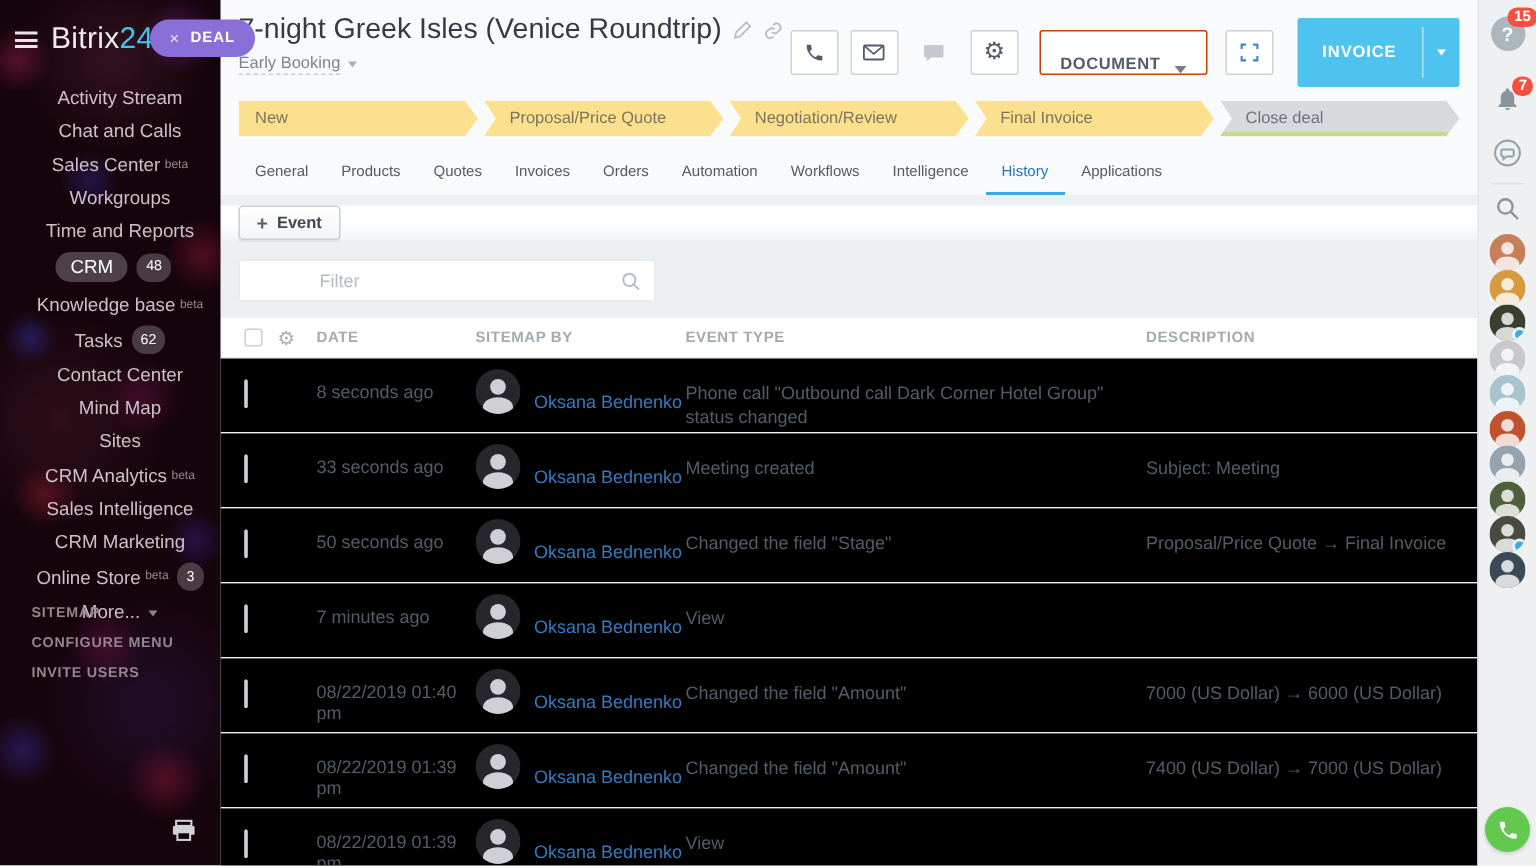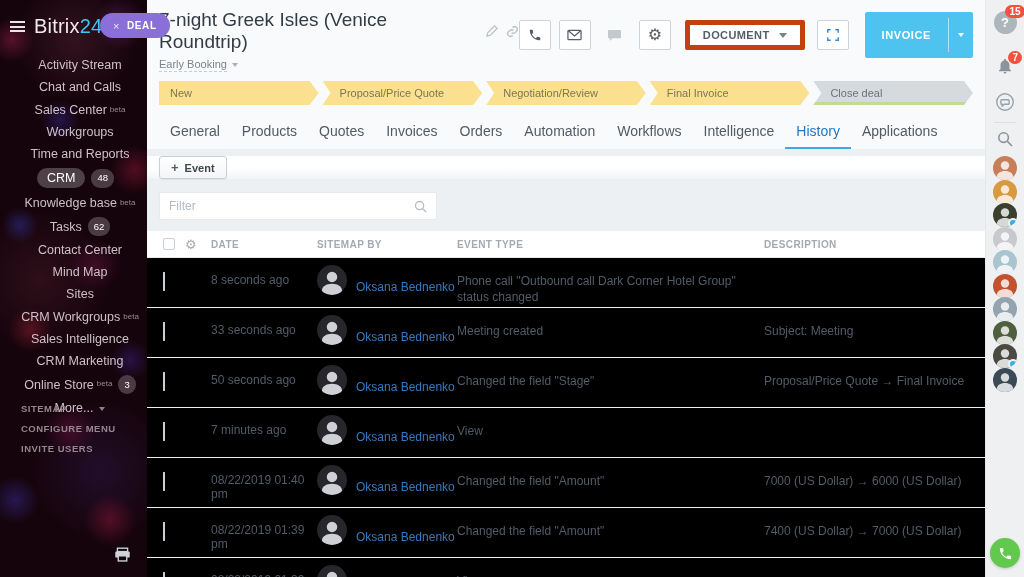--- a/index.html
+++ b/index.html
@@ -55,51 +55,51 @@
   .title-row { display:flex; justify-content:space-between; align-items:flex-start; padding:9px 12px 2px 12px; }
   .page-title { font-size:19px; font-weight:400; color:#333b44; display:flex; align-items:center; gap:8px; }
   .title-mini-icon { color:#b9c0c6; cursor:pointer; display:flex; }
   .subtitle { margin-top:5px; display:inline-flex; align-items:center; gap:5px; cursor:pointer; }
   .subtitle span { font-size:11px; color:#7b848c; border-bottom:1px dashed #c6cdd2; padding-bottom:1px; }
   .caret-sm { width:0; height:0; border-left:3.5px solid transparent; border-right:3.5px solid transparent; border-top:4px solid #aab2b8; }
   .actions { display:flex; gap:8px; align-items:center; padding-top:3px; }
   .icon-btn { width:32px; height:30px; background:#fff; border:1px solid #ccd3d8; border-radius:2px; display:flex; align-items:center; justify-content:center; cursor:pointer; }
   .icon-btn.ghost { background:transparent; border-color:transparent; cursor:default; }
   .gear-glyph { font-size:16px; color:#535c69; line-height:1; }
-  .btn-document { height:30px; background:#fff; border:5px solid #c2410c; border-radius:2px; display:flex; align-items:center; gap:9px; padding:0 13px; font-size:11px; font-weight:700; letter-spacing:.4px; color:#535c69; cursor:pointer; margin-left:6px; }
+  .btn-document { height:30px; background:#fff; border:1px solid #c2410c; border-radius:2px; display:flex; align-items:flex-end; gap:9px; padding:0 13px; font-size:11px; font-weight:700; letter-spacing:.4px; color:#535c69; cursor:pointer; margin-left:6px; }
   .chev-down { width:0; height:0; border-left:4px solid transparent; border-right:4px solid transparent; border-top:5px solid #768089; }
   .btn-expand { margin-left:4px; }
   .btn-invoice { height:46px; margin-left:8px; background:var(--accent); border-radius:2px; color:#fff; display:flex; align-items:stretch; cursor:pointer; }
   .inv-main { display:flex; align-items:center; padding:0 17px; font-size:11px; font-weight:700; letter-spacing:.6px; }
   .inv-split { width:1px; background:rgba(255,255,255,.55); margin:6px 0; }
   .inv-caret { display:flex; align-items:center; padding:0 9px; }
   .inv-caret i { width:0; height:0; border-left:3.5px solid transparent; border-right:3.5px solid transparent; border-top:4px solid #fff; }
 
   
   .pipeline { display:flex; gap:4px; padding:7px 12px 4px; }
   .stage { flex:1; height:24px; position:relative; display:flex; align-items:center; cursor:pointer;
     clip-path:polygon(0 0, calc(100% - 9px) 0, 100% 50%, calc(100% - 9px) 100%, 0 100%, 8px 50%); }
   .stage.first { clip-path:polygon(0 0, calc(100% - 9px) 0, 100% 50%, calc(100% - 9px) 100%, 0 100%); }
   .stage span { font-size:11px; color:#7d7557; padding-left:17px; white-space:nowrap; }
   .stage.first span { padding-left:11px; }
   .stage.upcoming { box-shadow:inset 0 -3px 0 rgba(186,219,120,.75); }
   .stage.upcoming span { color:#69737a; }
 
   
   .tabs { display:flex; padding:5px 12px 0; }
-  .tab { padding:9px 11px 10px; font-size:14px; color:#525b63; cursor:pointer; white-space:nowrap; }
+  .tab { padding:9px 11px 10px; font-size:10px; color:#525b63; cursor:pointer; white-space:nowrap; }
   .tab.active { color:var(--tab-active); box-shadow:inset 0 -2px 0 #3aa9e5; }
 
   
   .event-strip { height:32px; margin-top:7px; background:linear-gradient(180deg,#ffffff 0%,#fdfefe 55%,#f1f4f6 100%); display:flex; align-items:center; padding:0 12px; }
   .btn-event { height:23px; background:linear-gradient(#ffffff,#f3f5f6); border:1px solid #c9d0d5; border-radius:3px; box-shadow:0 1px 1px rgba(0,0,0,.06); display:flex; align-items:center; gap:6px; padding:0 11px; font-size:11px; font-weight:700; color:#40474e; cursor:pointer; }
   .btn-event .plus { font-size:13px; font-weight:700; color:#565e66; line-height:1; margin-top:-1px; }
   .filter-row { padding:13px 12px 11px; }
   .filter-box { width:278px; height:28px; background:#fff; border:1px solid #e7ebee; border-radius:2px; display:flex; align-items:center; padding:0 9px; }
-  .filter-box input { flex:1; border:0; outline:0; font-size:12px; color:#333b44; background:transparent; font-family:"Liberation Sans", sans-serif; }
+  .filter-box input { flex:1; border:0; outline:0; font-size:12px; color:#333b44; background:transparent; font-family:"Liberation Sans", sans-serif;margin-left:44px; }
   .filter-box input::placeholder { color:#b3bac0; }
 
   
   .table { background:#fff; flex:1; }
   .thead, .trow { display:grid; grid-template-columns:22px 26px 106px 140px 307px 1fr; padding-left:16px; }
   .thead { height:27px; align-items:center; border-bottom:1px solid #e8ecef; }
   .th { font-size:10px; font-weight:700; letter-spacing:.4px; color:#a3aab1; }
   .cb { width:12px; height:12px; border:1px solid #c9d0d6; border-radius:2px; background:#fff; cursor:pointer; }
   .thead-gear { font-size:13px; color:#a7aeb4; line-height:1; cursor:pointer; }
   .trow { height:50px; border-bottom:1px solid #eef1f3; background:#000000; }
@@ -167,21 +167,21 @@
         <div class="side-item">
           <span class="side-label">Contact Center</span>
         </div>
         <div class="side-item">
           <span class="side-label">Mind Map</span>
         </div>
         <div class="side-item">
           <span class="side-label">Sites</span>
         </div>
         <div class="side-item">
-          <span class="side-label">CRM Workgroups</span>
+          <span class="side-label">CRM Analytics</span>
           <span class="side-beta">beta</span>
         </div>
         <div class="side-item">
           <span class="side-label">Sales Intelligence</span>
         </div>
         <div class="side-item">
           <span class="side-label">CRM Marketing</span>
         </div>
         <div class="side-item">
           <span class="side-label">Online Store</span>

